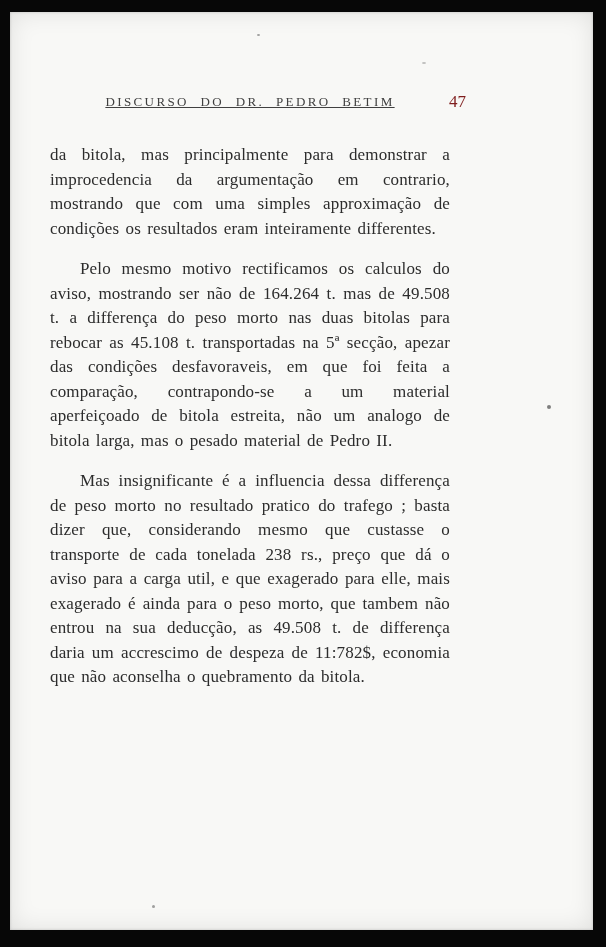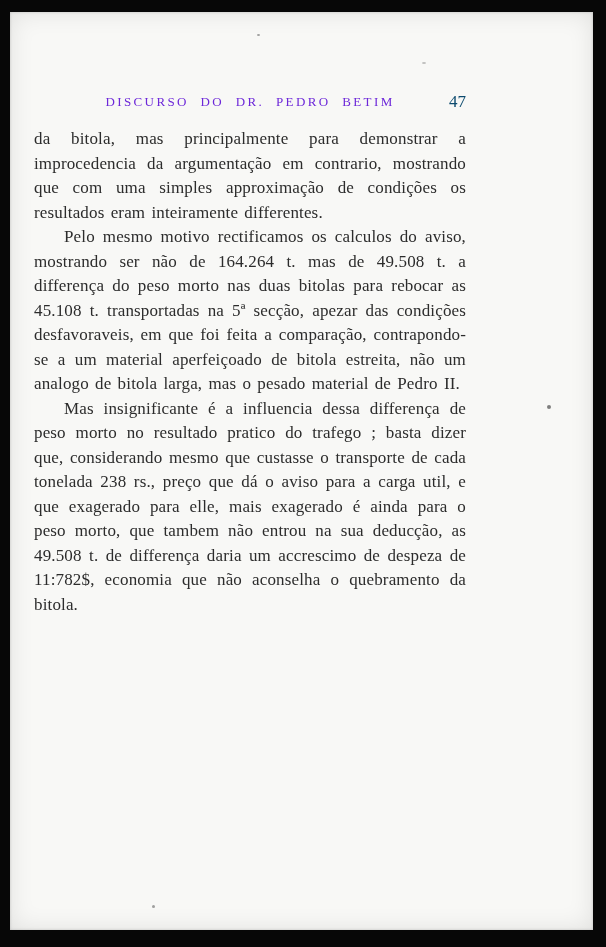--- a/index.html
+++ b/index.html
@@ -39,43 +39,44 @@
   }
   .running-title {
     position: absolute;
     left: 50%;
     transform: translateX(-50%);
     top: 2px;
     font-size: 13px;
     letter-spacing: 2.4px;
     word-spacing: 6px;
     white-space: nowrap;
-    color: #6d28d9;
+    color: #404040;
+    text-decoration: underline;
   }
   .page-number {
     position: absolute;
     right: 0;
     top: 0;
     font-size: 17px;
-    color: #0c4a6e;
+    color: #7f1d1d;
   }
   .text-column {
     position: absolute;
     top: 115px;
     left: 24px;
     width: 432px;
     color: #2c2c2c;
     font-size: 17px;
     line-height: 24.5px;
     text-align: justify;
     letter-spacing: 0.15px;
     word-spacing: 1.8px;
   }
   .text-column p {
-    margin: 0;
+    margin: 16px;
     text-indent: 30px;
   }
   .text-column p.no-indent {
     text-indent: 0;
   }
   .speck {
     position: absolute;
     background: #555;
     border-radius: 50%;
   }

